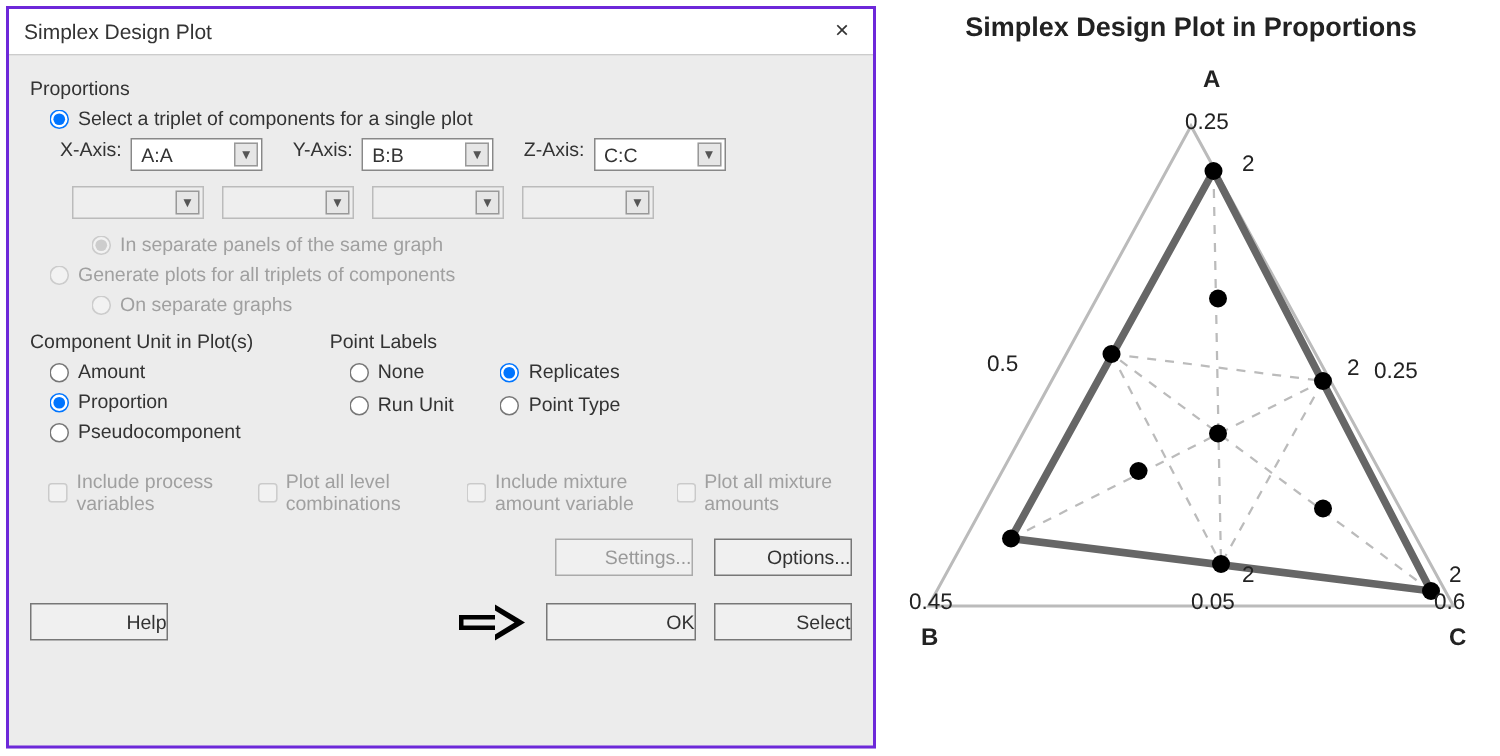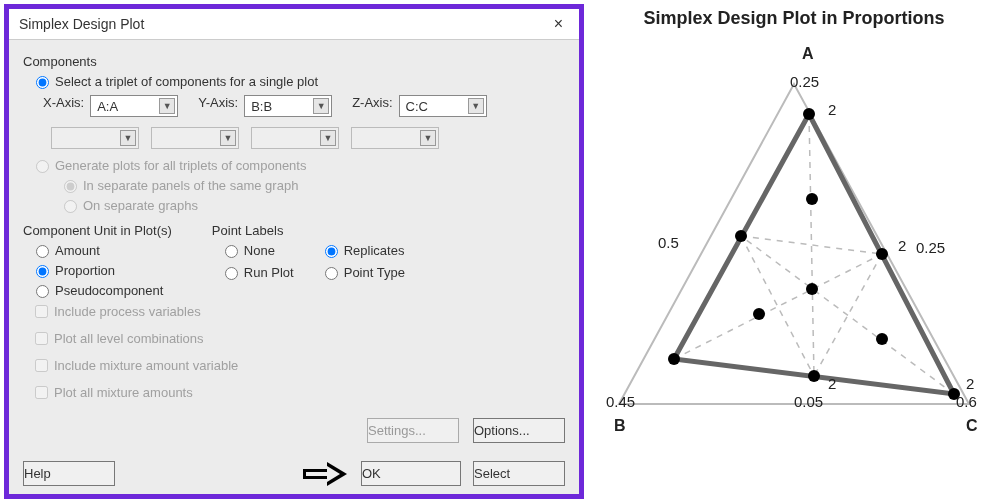--- a/index.html
+++ b/index.html
@@ -10,21 +10,21 @@
       font-size: 13px;
       color: #333;
       background: #fff;
       width: 1000px;
       height: 504px;
       display: flex;
     }
     .dialog {
       width: 580px;
       height: 495px;
-      border: 5px solid #6d28d9;
+      border: 2px solid #6d28d9;
       background: #ececec;
       margin: 4px;
       display: flex;
       flex-direction: column;
     }
     .titlebar {
       display: flex;
       justify-content: space-between;
       align-items: center;
       padding: 6px 10px;
@@ -86,52 +86,53 @@
       color:#555;
     }
     .matrix-row {
       display: flex;
       gap: 12px;
       padding: 4px 0 6px 28px;
     }
     .sub-indent { padding-left: 36px; }
     .two-col {
       display: flex;
-      gap: 40px;
+      gap: 51px;
       margin-top: 8px;
     }
     .col { display: flex; flex-direction: column; }
     .col .hdr { margin-bottom: 2px; }
     .point-labels-grid {
       display: grid;
       grid-template-columns: auto auto;
       gap: 2px 18px;
     }
     .checks {
+      margin-top: 14px;
       display: grid;
-      grid-template-columns: 1fr;
+      grid-template-columns: 1fr 1fr 1fr 1fr;
       gap: 4px 10px;
     }
     .btn-row {
       display: flex;
       justify-content: flex-end;
       gap: 14px;
       margin-top: 14px;
     }
     .btn-row.bottom {
       margin-top: 18px;
       justify-content: space-between;
       align-items: center;
     }
     .btn {
       border: 1px solid #777;
       background: #f0f0f0;
       padding: 4px 0;
       min-width: 92px;
-      text-align: left;
+      text-align: right;
       font-size: 13px;
       cursor: pointer;
     }
     .right-group {
       display:flex;
       gap:12px;
       align-items:center;
     }
     
     .arrow-pointer {
@@ -199,21 +200,21 @@
 </head>
 <body>
 
 <div class="dialog">
   <div class="titlebar">
     <span>Simplex Design Plot</span>
     <span class="close">×</span>
   </div>
   <div class="content">
 
-    <div class="group-label">Components</div>
+    <div class="group-label">Proportions</div>
 
     <label class="radio-row">
       <input type="radio" name="compmode" checked="" style="">
       <span>Select a triplet of components for a single plot</span>
     </label>
 
     <div class="axis-row">
       <span class="axis-label">X-Axis:</span>
       <div class="select">
         <span>A:A</span>
@@ -245,27 +246,27 @@
       <div class="select disabled">
           <span></span>
           <span class="arrow">▼</span>
         </div>
       <div class="select disabled">
           <span></span>
           <span class="arrow">▼</span>
         </div>
     </div>
 
+    <label class="radio-row disabled sub-indent">
+      <input type="radio" name="sub" disabled="" checked="" style="">
+      <span>In separate panels of the same graph</span>
+    </label>
     <label class="radio-row disabled">
       <input type="radio" name="compmode" disabled="" style="">
       <span>Generate plots for all triplets of components</span>
-    </label>
-    <label class="radio-row disabled sub-indent">
-      <input type="radio" name="sub" disabled="" checked="" style="">
-      <span>In separate panels of the same graph</span>
     </label>
     <label class="radio-row disabled sub-indent">
       <input type="radio" name="sub" disabled="" style="">
       <span>On separate graphs</span>
     </label>
 
     <div class="two-col">
       <div class="col">
         <div class="hdr">Component Unit in Plot(s)</div>
         <label class="radio-row">
@@ -287,21 +288,21 @@
           <label class="radio-row">
             <input type="radio" name="pl" style="">
             <span>None</span>
           </label>
           <label class="radio-row">
             <input type="radio" name="pl" checked="" style="">
             <span>Replicates</span>
           </label>
           <label class="radio-row">
             <input type="radio" name="pl" style="">
-            <span>Run Plot</span>
+            <span>Run Unit</span>
           </label>
           <label class="radio-row">
             <input type="radio" name="pl" style="">
             <span>Point Type</span>
           </label>
         </div>
       </div>
     </div>
 
     <div class="checks">

